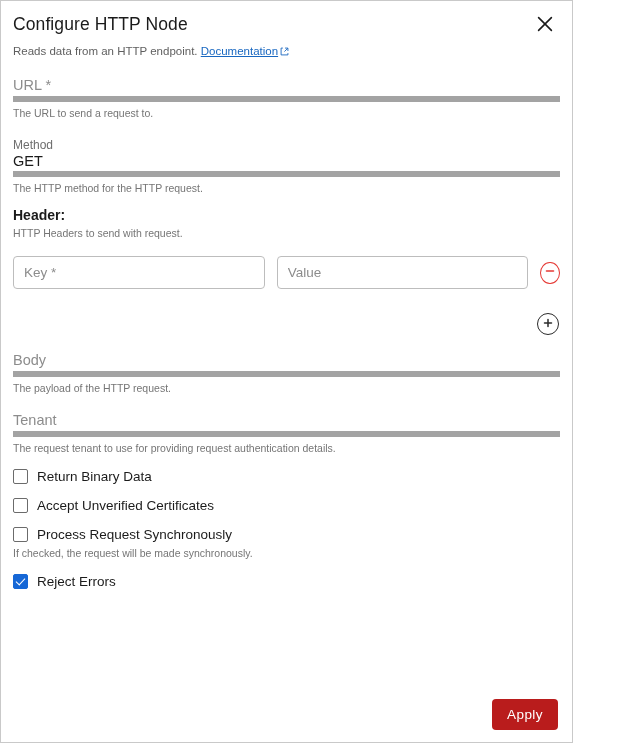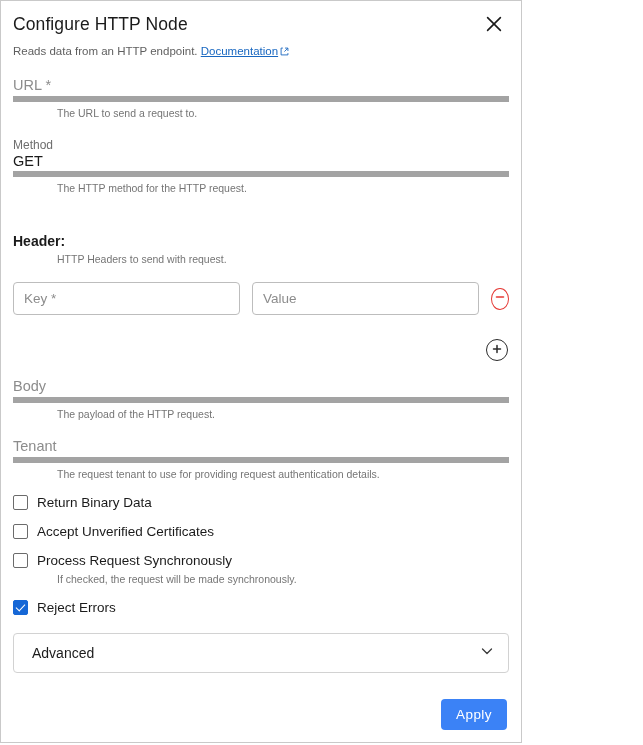--- a/index.html
+++ b/index.html
@@ -8,21 +8,21 @@
   }
   body {
     width: 643px;
     height: 745px;
     background: #ffffff;
     font-family: "Liberation Sans", sans-serif;
     -webkit-font-smoothing: antialiased;
   }
   .dialog {
     position: relative;
-    width: 522px;
+    width: 573px;
     height: 743px;
     border: 1px solid #c9c9c9;
     background: #ffffff;
     box-sizing: border-box;
     overflow: hidden;
   }
   .dialog-header {
     display: flex;
     align-items: flex-start;
     justify-content: space-between;
@@ -93,27 +93,26 @@
     font-size: 12px;
     color: #6d6d6d;
     line-height: 14px;
     padding-bottom: 1px;
   }
   .hint {
     font-size: 10.5px;
     color: #757575;
     line-height: 14px;
     padding-top: 4px;
-    margin-left: 44px;
   }
   .section-title {
     font-size: 14px;
     color: #1b1b1b;
     font-weight: 700;
-    margin-top: 38px;
+    margin-top: 12px;
   }
   .header-row {
     display: flex;
     align-items: center;
     gap: 12px;
     margin-top: 16px;
   }
   .box-input {
     box-sizing: border-box;
     height: 33px;
@@ -211,21 +210,21 @@
     height: 56px;
     display: flex;
     align-items: center;
     justify-content: flex-end;
     padding-right: 14px;
     box-sizing: border-box;
   }
   .apply-btn {
     min-width: 66px;
     height: 31px;
-    background: #3b82f6;
+    background: #b91c1c;
     color: #ffffff;
     border: none;
     border-radius: 4px;
     font-family: "Liberation Sans", sans-serif;
     font-size: 13.5px;
     cursor: pointer;
     padding: 0 14px;
     letter-spacing: 0.4px;
   }
   .hint-tight { padding-top: 3px; }
@@ -317,28 +316,20 @@
       <span class="cb"></span>
       <span class="cb-label">Process Request Synchronously</span>
     </div>
     <div class="hint">If checked, the request will be made synchronously.</div>
 
     <div class="checkbox-row">
       <span class="cb checked"></span>
       <span class="cb-label">Reject Errors</span>
     </div>
 
-    <div class="expander">
-      <span class="expander-label">Advanced</span>
-      <span>
-        <svg width="14" height="14" viewBox="0 0 14 14" aria-hidden="true">
-          <path d="M2.5 5 L7 9.5 L11.5 5" stroke="#3a3a3a" stroke-width="1.3" fill="none" stroke-linecap="round" stroke-linejoin="round"></path>
-        </svg>
-      </span>
-    </div>
 
   </div>
 
   <div class="footer">
     <button class="apply-btn">Apply</button>
   </div>
 
 </div>
 
 </body></html>

